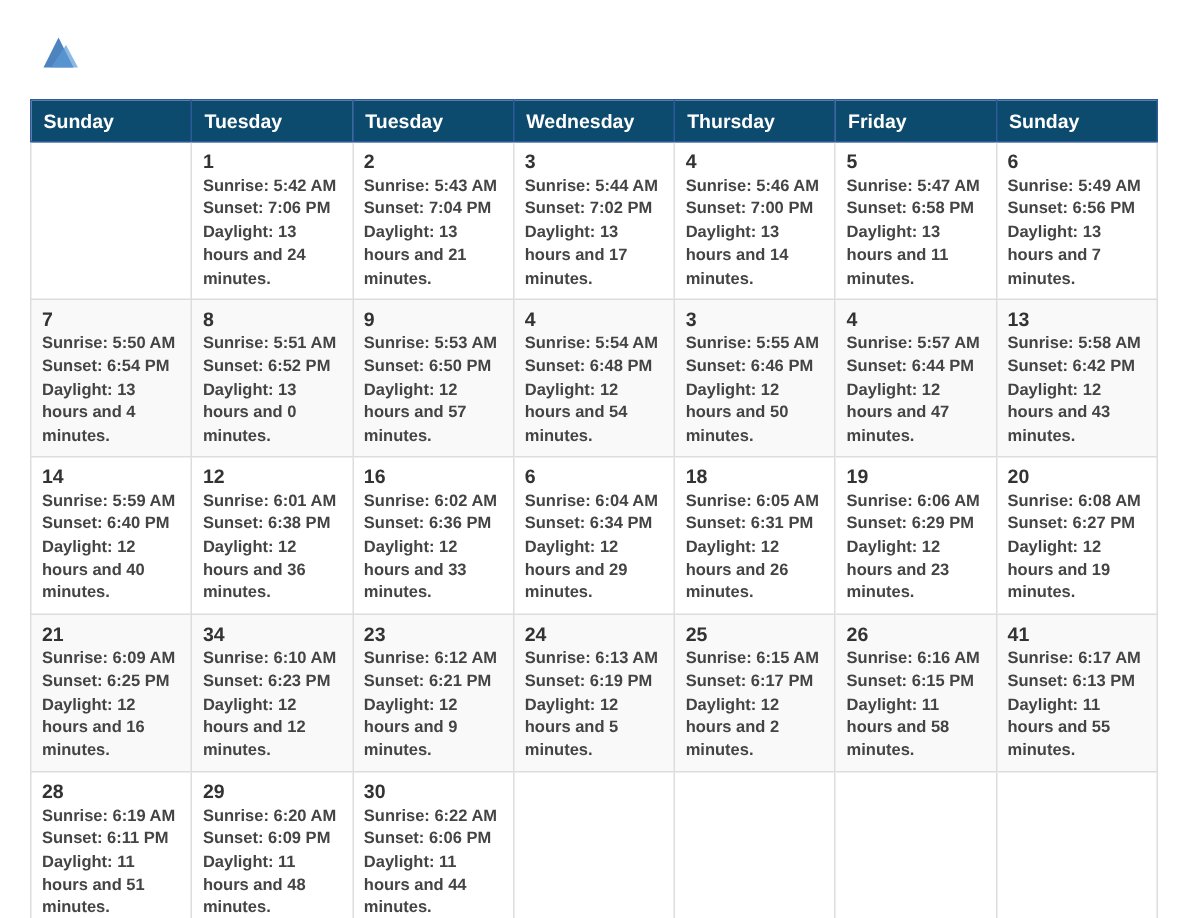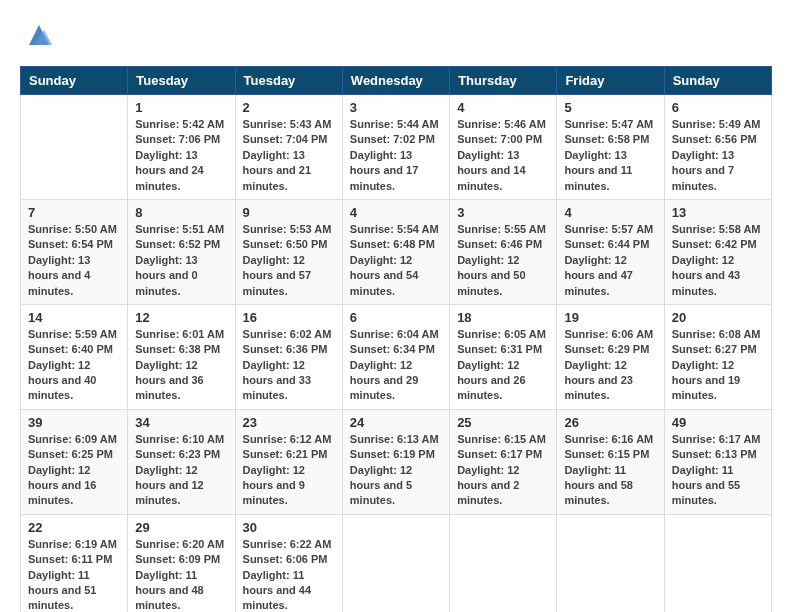--- a/index.html
+++ b/index.html
@@ -208,21 +208,21 @@
           <span class="day-number">19</span>
           <div class="day-info">Sunrise: 6:06 AM<br>Sunset: 6:29 PM<br>Daylight: 12 hours and 23 minutes.</div>
         </td>
         <td>
           <span class="day-number">20</span>
           <div class="day-info">Sunrise: 6:08 AM<br>Sunset: 6:27 PM<br>Daylight: 12 hours and 19 minutes.</div>
         </td>
       </tr>
       <tr>
         <td>
-          <span class="day-number">39</span>
+          <span class="day-number">21</span>
           <div class="day-info">Sunrise: 6:09 AM<br>Sunset: 6:25 PM<br>Daylight: 12 hours and 16 minutes.</div>
         </td>
         <td>
           <span class="day-number">34</span>
           <div class="day-info">Sunrise: 6:10 AM<br>Sunset: 6:23 PM<br>Daylight: 12 hours and 12 minutes.</div>
         </td>
         <td>
           <span class="day-number">23</span>
           <div class="day-info">Sunrise: 6:12 AM<br>Sunset: 6:21 PM<br>Daylight: 12 hours and 9 minutes.</div>
         </td>
@@ -232,27 +232,27 @@
         </td>
         <td>
           <span class="day-number">25</span>
           <div class="day-info">Sunrise: 6:15 AM<br>Sunset: 6:17 PM<br>Daylight: 12 hours and 2 minutes.</div>
         </td>
         <td>
           <span class="day-number">26</span>
           <div class="day-info">Sunrise: 6:16 AM<br>Sunset: 6:15 PM<br>Daylight: 11 hours and 58 minutes.</div>
         </td>
         <td>
-          <span class="day-number">49</span>
+          <span class="day-number">41</span>
           <div class="day-info">Sunrise: 6:17 AM<br>Sunset: 6:13 PM<br>Daylight: 11 hours and 55 minutes.</div>
         </td>
       </tr>
       <tr>
         <td>
-          <span class="day-number">22</span>
+          <span class="day-number">28</span>
           <div class="day-info">Sunrise: 6:19 AM<br>Sunset: 6:11 PM<br>Daylight: 11 hours and 51 minutes.</div>
         </td>
         <td>
           <span class="day-number">29</span>
           <div class="day-info">Sunrise: 6:20 AM<br>Sunset: 6:09 PM<br>Daylight: 11 hours and 48 minutes.</div>
         </td>
         <td>
           <span class="day-number">30</span>
           <div class="day-info">Sunrise: 6:22 AM<br>Sunset: 6:06 PM<br>Daylight: 11 hours and 44 minutes.</div>
         </td>

